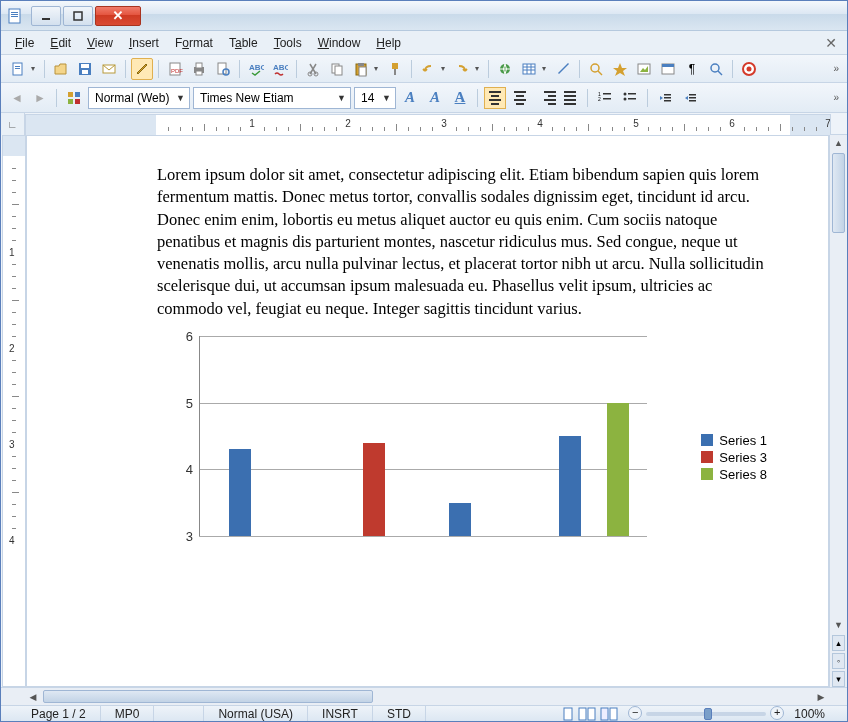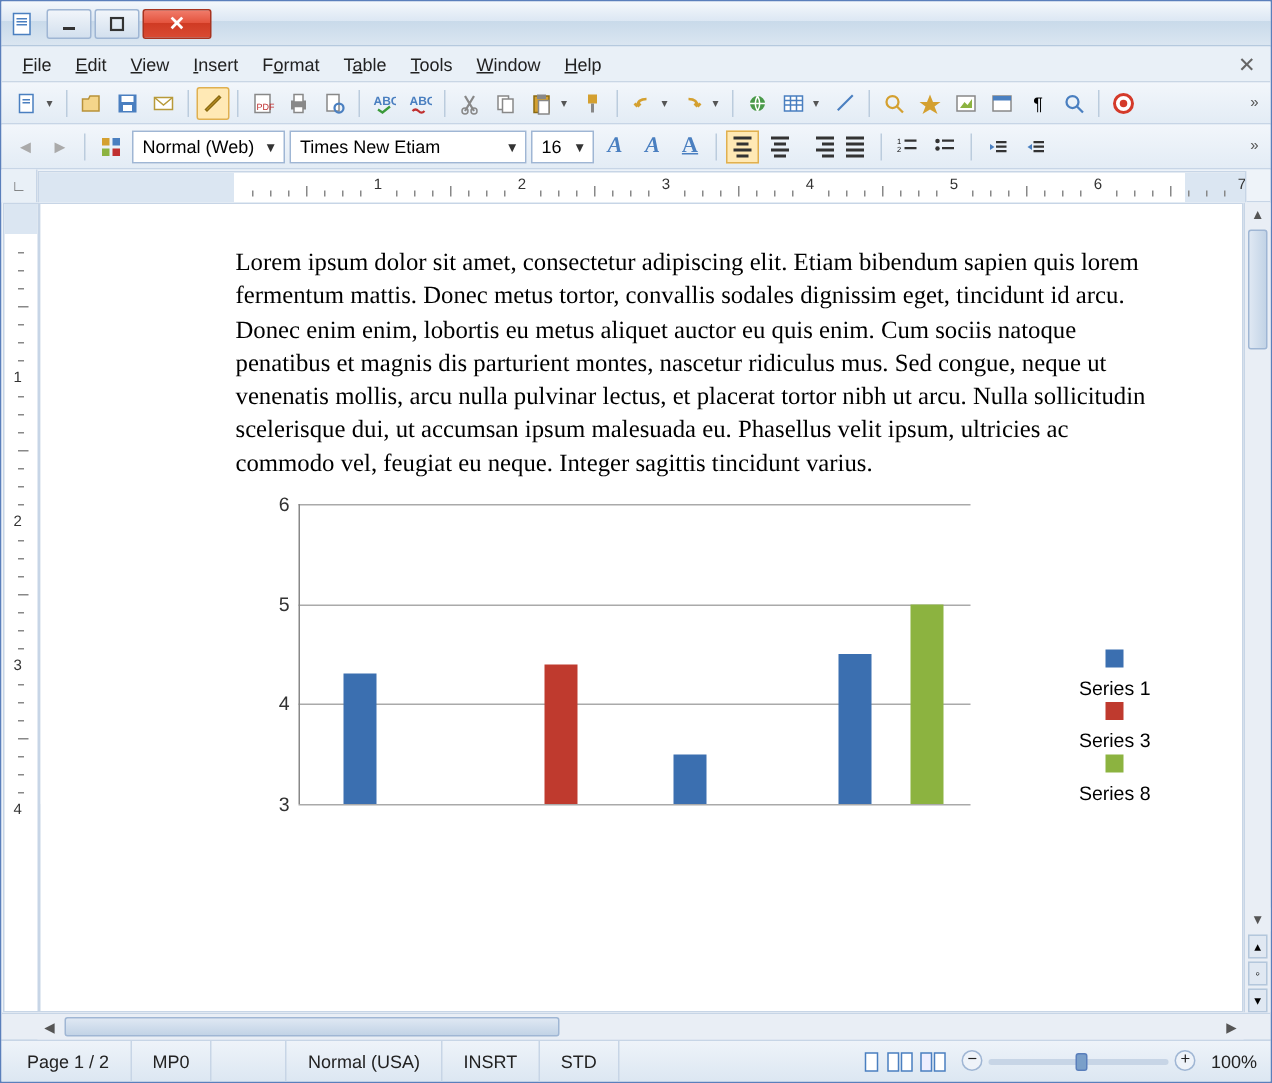--- a/index.html
+++ b/index.html
@@ -222,45 +222,45 @@
 }
 .y-axis { position:absolute; left:0; top:0; bottom:0; width:40px;}
 .y-tick { position:absolute; right:4px; font-size:13px; color:#333; transform:translateY(-50%); font-family: sans-serif;}
 .grid-line { position:absolute; left:0; right:0; height:1px; background:#aaa;}
 .axis-line { position:absolute; left:0; bottom:0; top:0; width:1px; background:#888;}
 .bar { position:absolute; bottom:0; width:22px;}
 .legend {
   position:absolute; right:0; top:95px;
   font-size:13px;
 }
-.legend-row { display:flex; align-items:center; gap:6px; margin:2px 0;flex-direction:column;}
+.legend-row { display:flex; align-items:center; gap:6px; margin:2px 0;}
 .legend-sw { width:12px; height:12px;}
 .vscroll {
   width: 18px;
   background: #e9eef5;
   border-left: 1px solid #c7d5e6;
   position: relative;
 }
 .vscroll .thumb { position:absolute; left:2px; right:2px; top:18px; height:80px; background:linear-gradient(to right,#dfe8f3,#c2d3e6); border:1px solid #9fb6d4; border-radius:2px;}
 .vscroll .arr { position:absolute; left:0; right:0; height:16px; display:flex;align-items:center;justify-content:center;font-size:9px;color:#555; background:#e9eef5;}
 .vscroll .arr.up{top:0;} .vscroll .arr.down{bottom:54px;}
 .vscroll .nav-btn{position:absolute;left:2px;right:2px;height:16px;background:#e0e8f2;border:1px solid #b4c7dc;display:flex;align-items:center;justify-content:center;font-size:9px;}
 .hscroll-row { height: 18px; background:#e9eef5; display:flex; border-top:1px solid #c7d5e6;}
 .hscroll-row .spacer{width:24px;}
 .hscroll {flex:1; position:relative; background:#e9eef5;}
 .hscroll .thumb{position:absolute;top:2px;bottom:2px;left:18px;width:330px;background:linear-gradient(to bottom,#dfe8f3,#c2d3e6);border:1px solid #9fb6d4;border-radius:2px;}
 .hscroll .arr{position:absolute;top:0;bottom:0;width:16px;display:flex;align-items:center;justify-content:center;font-size:9px;color:#555;}
 .hscroll .arr.l{left:0;} .hscroll .arr.r{right:0;}
 .statusbar {
-  height: 28px;
+  height: 16px;
   background: linear-gradient(to bottom, #eef3f9, #dce7f2);
   border-top: 1px solid #c7d5e6;
   display: flex;
   align-items: center;
-  padding: 0 3px;
+  padding: 0 16px;
   font-size: 12px;
   color: #222;
   gap: 0;
 }
 .status-cell { padding: 0 14px; border-right: 1px solid #c7d5e6; height:100%; display:flex; align-items:center;}
 .zoom-area { margin-left:auto; display:flex; align-items:center; gap:4px; padding: 0 6px;}
 .zoom-slider {
   width: 120px; height:4px; background:#c7d5e6; position:relative; border-radius:2px;
 }
 .zoom-slider .knob{position:absolute;left:48%;top:-4px;width:8px;height:12px;background:#7a9fc9;border:1px solid #5a7fbb;border-radius:2px;}
@@ -496,21 +496,21 @@
       </div>
     <div class="combo style-combo">
       <span>Normal (Web)</span>
       <span class="arrow">▼</span>
     </div>
     <div class="combo font-combo">
       <span>Times New Etiam</span>
       <span class="arrow">▼</span>
     </div>
     <div class="combo size-combo">
-      <span>16</span>
+      <span>14</span>
       <span class="arrow">▼</span>
     </div>
     <div class="fmt-btn b">A</div>
     <div class="fmt-btn i">A</div>
     <div class="fmt-btn u">A</div>
     <div class="tb-sep"></div>
     <div class="align-btn active">
         <span style="width:12px"></span>
         <span style="width:8px"></span>
         <span style="width:12px"></span>

